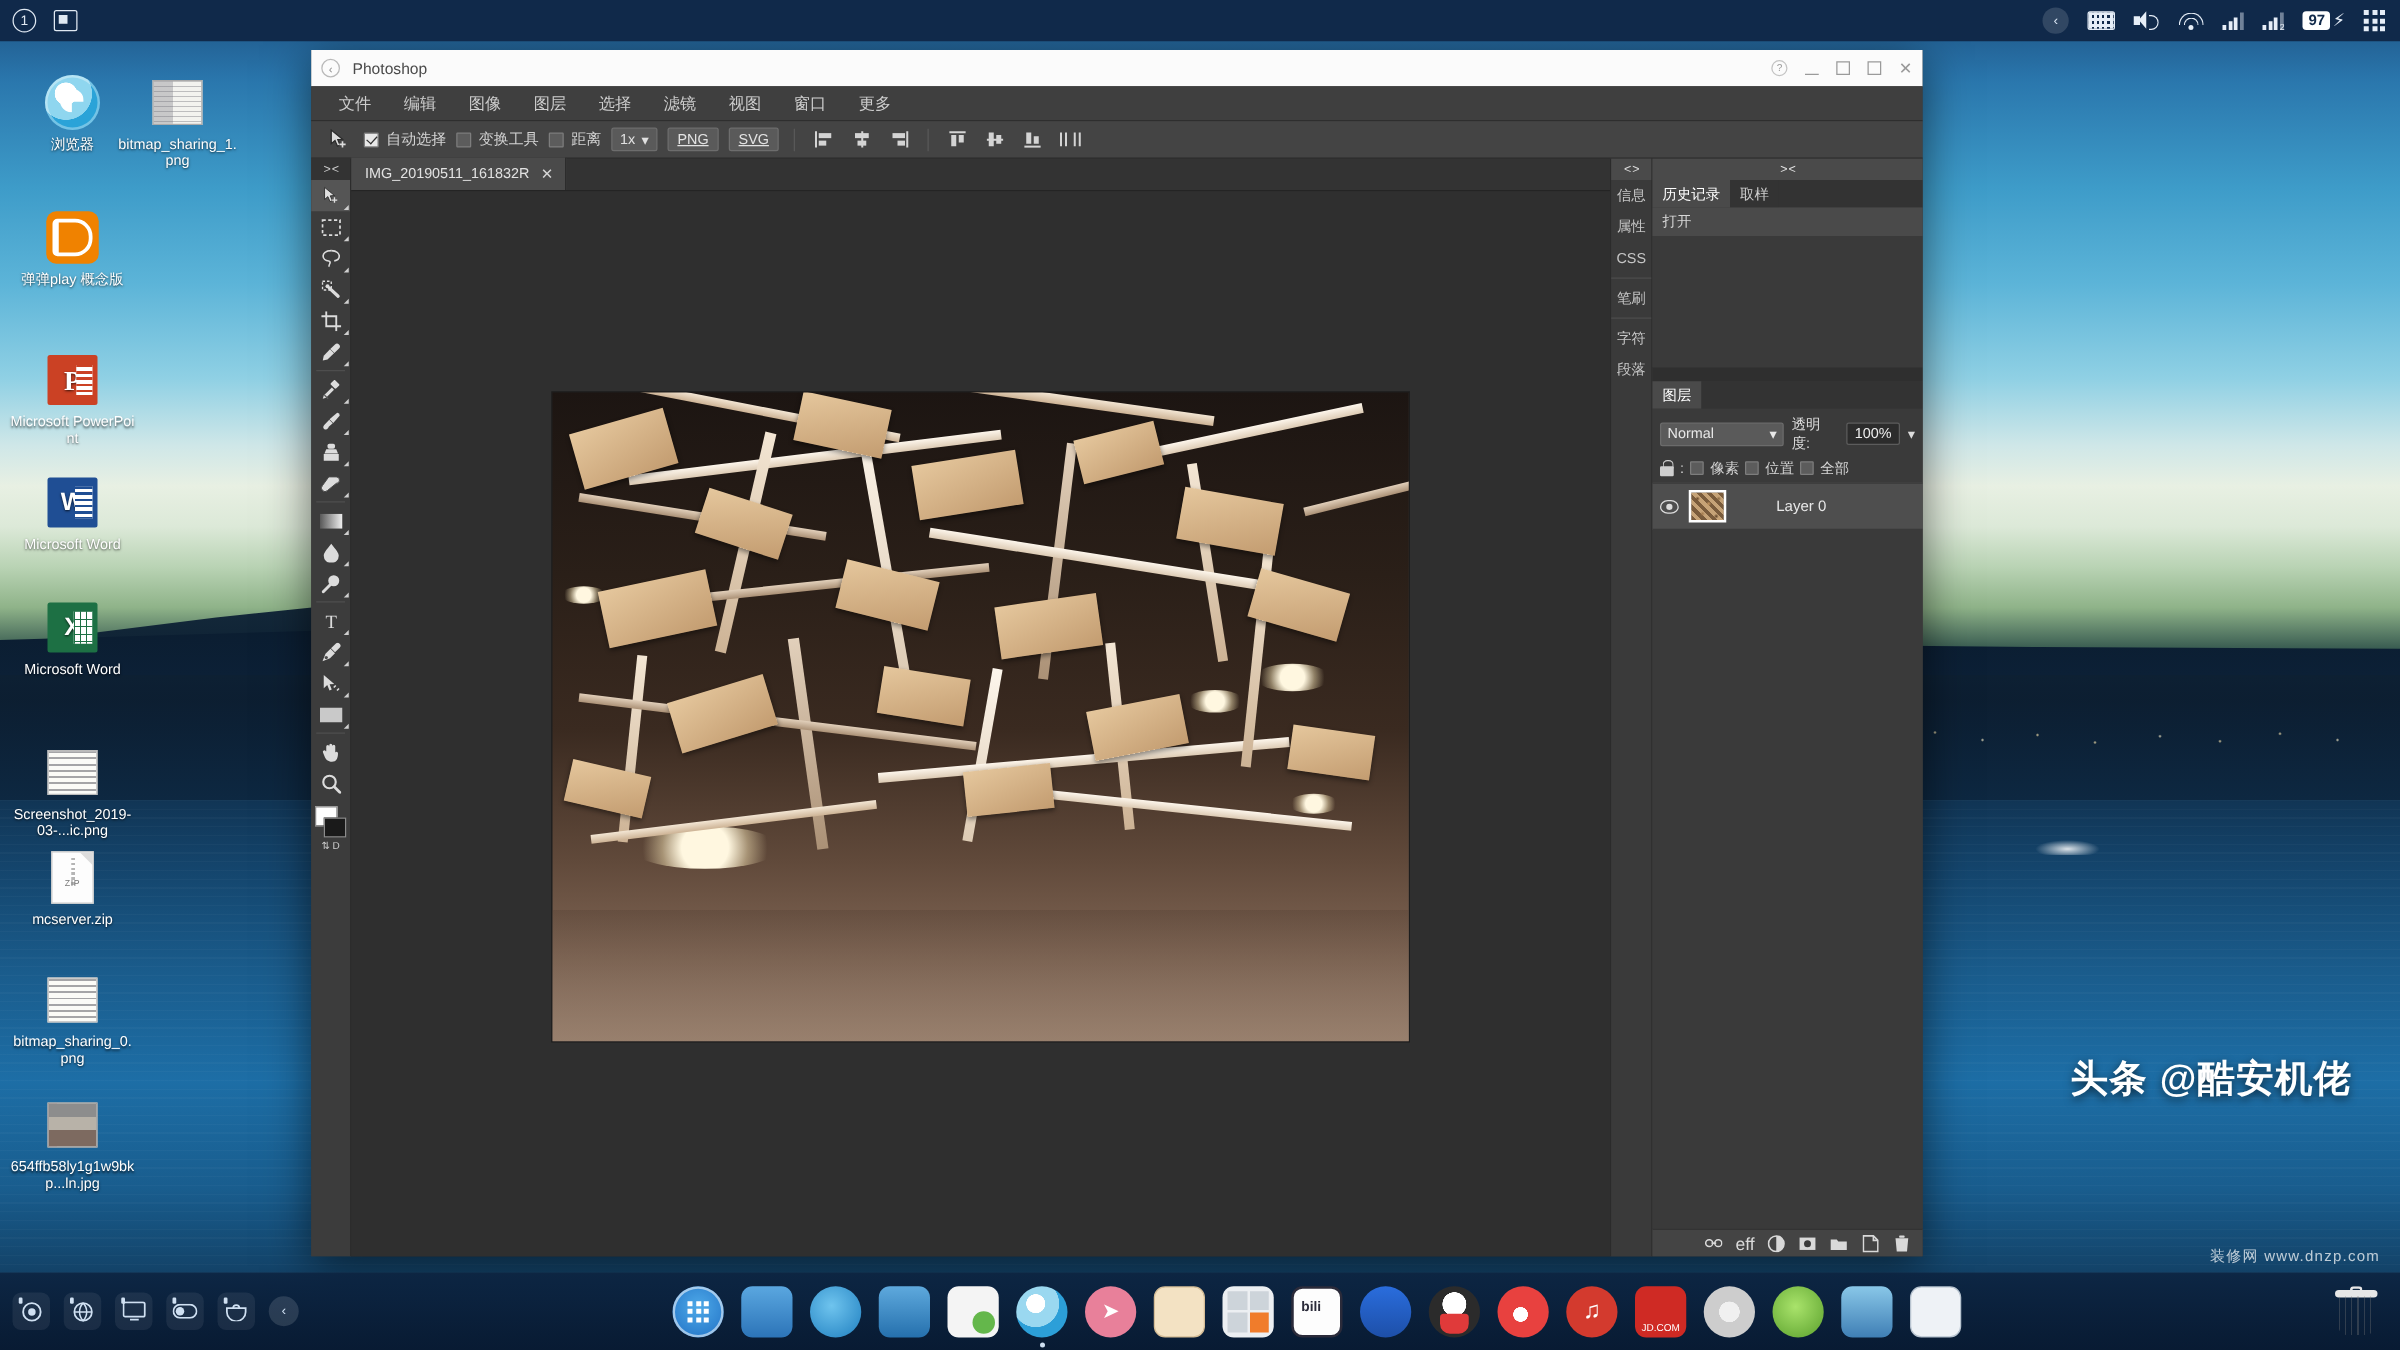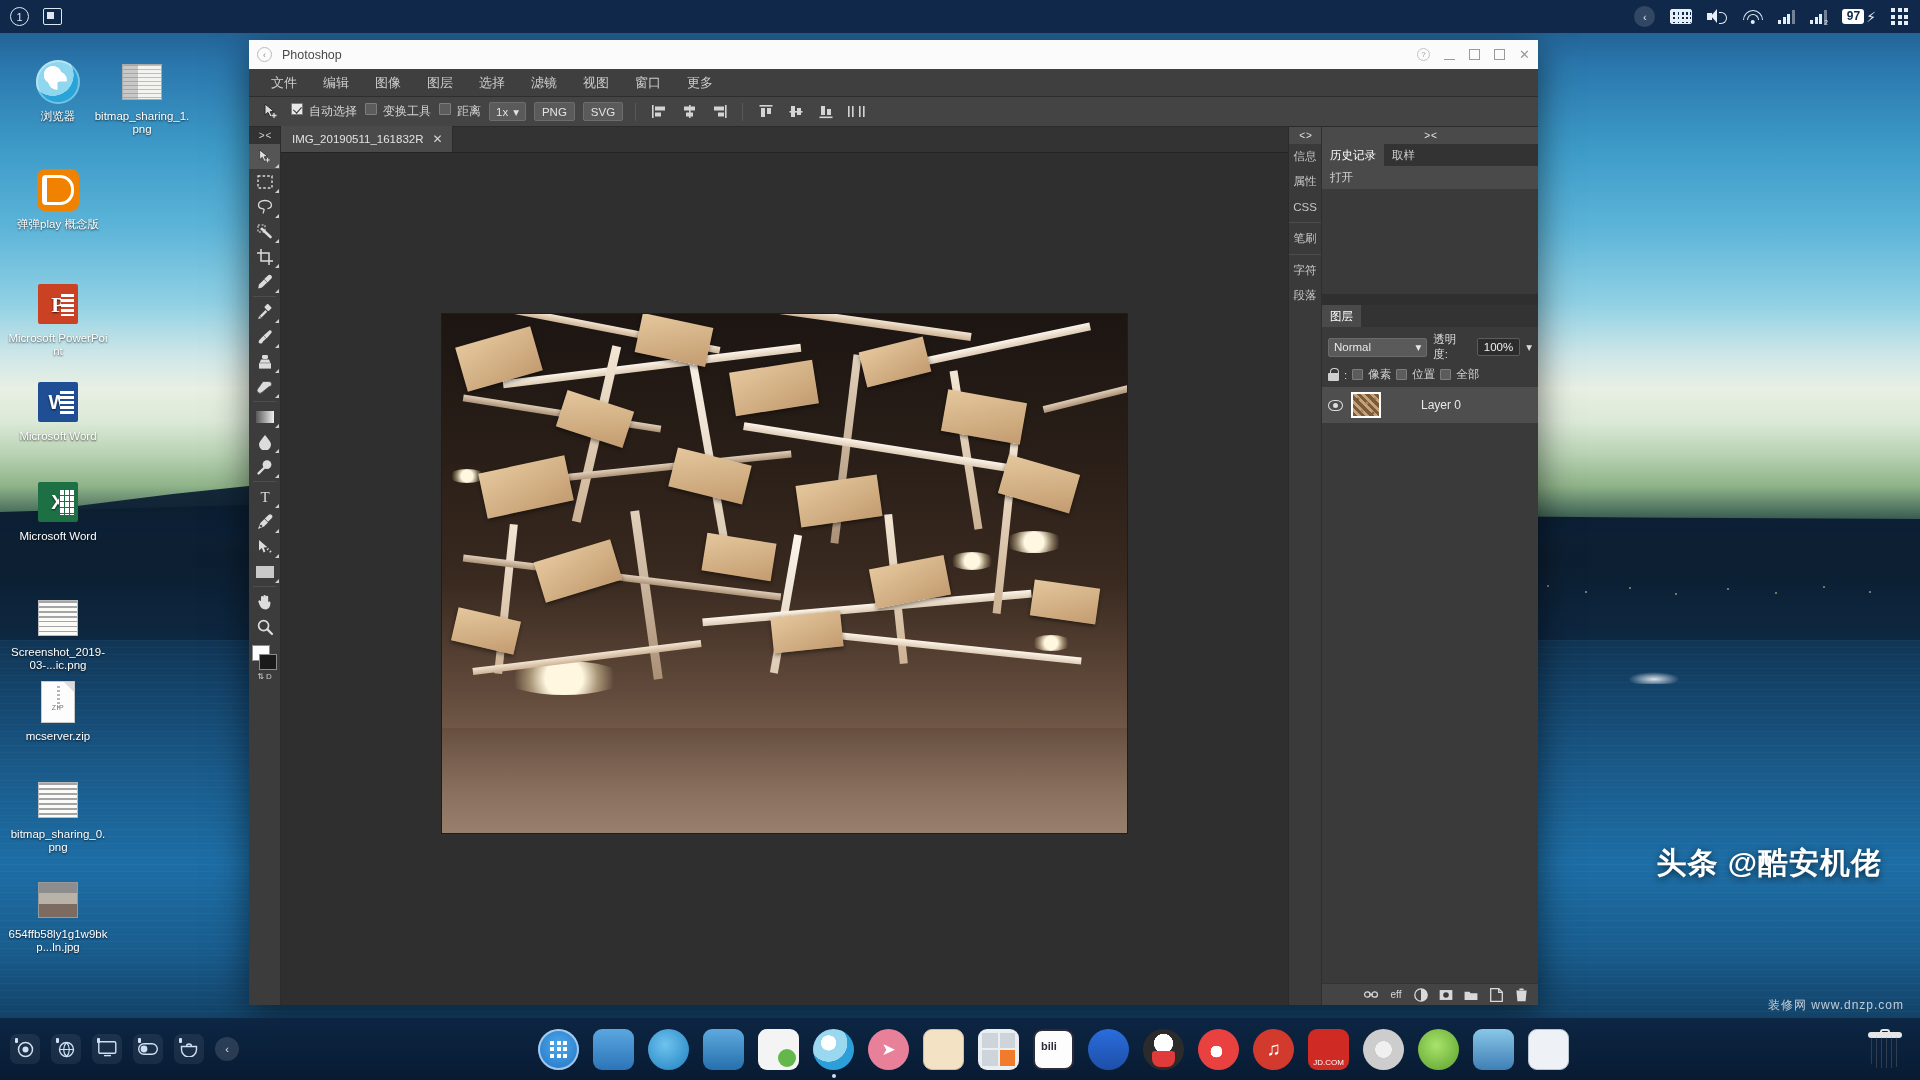--- a/index.html
+++ b/index.html
@@ -274,38 +274,38 @@
   }
   .menu-item{
     font-size:13px; color:#cdcdcd; padding:4px 12px; cursor:default;
   }
 
   #ps-optionsbar{
     height:30px; background:#444; display:flex; align-items:center;
     padding:0 8px; gap:8px; flex:none; border-bottom:1px solid #2b2b2b;
   }
   .opt-tool-icon{ width:26px;height:22px; display:flex;align-items:center;justify-content:center;}
-  .opt-chk{ display:flex;gap:6px; font-size:12px; color:#d2d2d2;}
+  .opt-chk{ display:flex;align-items:center;gap:6px; font-size:12px; color:#d2d2d2;}
   .chkbox{
     width:12px;height:12px;border:1px solid #7d7d7d;background:#5c5c5c;border-radius:1px;
     position:relative;
   }
   .chkbox.on{ background:#e8e8e8; }
   .chkbox.on:after{
     content:"";position:absolute;left:3.2px;top:.6px;width:4px;height:7px;
     border:solid #303030;border-width:0 1.8px 1.8px 0;transform:rotate(42deg);
   }
   .opt-sel{
     background:#5a5a5a; border:1px solid #6d6d6d; border-radius:2px;
     font-size:11.5px;color:#e0e0e0;padding:2px 6px;display:flex;align-items:center;gap:5px;
     height:19px;
   }
   .opt-btn{
     background:#5a5a5a;border:1px solid #6d6d6d;border-radius:2px;
-    font-size:11.5px;color:#e3e3e3;padding:2px 7px;height:19px;line-height:14px;
+    font-size:11.5px;color:#e3e3e3;padding:2px 7px;height:19px;line-height:14px;text-decoration:underline;
   }
   .opt-div{ width:1px;height:18px;background:#585858;margin:0 4px;}
   .align-ic{ width:22px;height:20px;display:flex;align-items:center;justify-content:center;}
 
   #ps-body{ flex:1; display:flex; min-height:0; }
 
   
   #ps-toolcol{ width:32px; background:#3c3c3c; display:flex;flex-direction:column;flex:none;
                border-right:1px solid #2c2c2c;}
   .tool-collapse{
@@ -949,21 +949,21 @@
         </div>
         <div class="layers-fill"></div>
         <div class="layers-bottom">
           <span class="lb-ic">
             <svg width="15" height="9" viewBox="0 0 15 9">
                 <rect x="0.6" y="1.6" width="6" height="5.8" rx="2.9" fill="none" stroke="#d9d9d9" stroke-width="1.3"></rect>
                 <rect x="8.4" y="1.6" width="6" height="5.8" rx="2.9" fill="none" stroke="#d9d9d9" stroke-width="1.3"></rect>
                 <rect x="5.6" y="3.8" width="4" height="1.4" fill="#d9d9d9"></rect>
               </svg>
           </span>
-          <span class="lb-ic" style="font-size:10px;">eff</span>
+          <span class="lb-ic" style="font-size:14px;">eff</span>
           <span class="lb-ic">
             <svg width="14" height="14" viewBox="0 0 14 14">
                 <circle cx="7" cy="7" r="6.2" fill="none" stroke="#d9d9d9" stroke-width="1.3"></circle>
                 <path d="M7 .8 A6.2 6.2 0 0 1 7 13.2 Z" fill="#d9d9d9"></path>
               </svg>
           </span>
           <span class="lb-ic">
             <svg width="15" height="12" viewBox="0 0 15 12">
                 <rect x="0.7" y="0.7" width="13.6" height="10.6" fill="#d9d9d9"></rect>
                 <circle cx="7.5" cy="6" r="3" fill="#3b3b3b"></circle>

